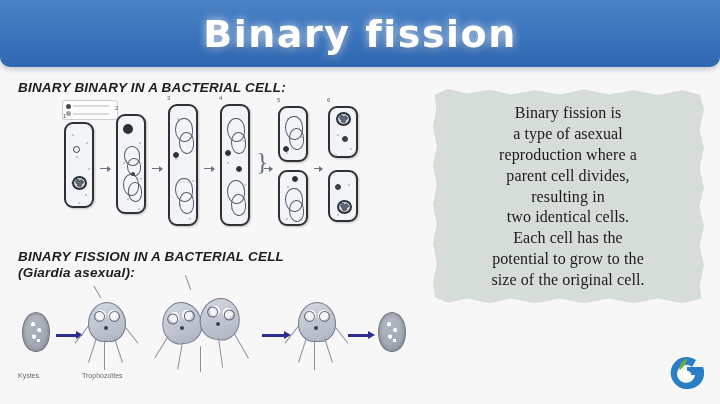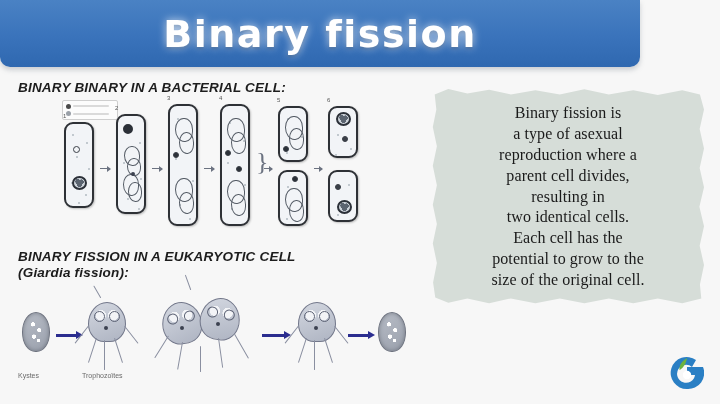--- a/index.html
+++ b/index.html
@@ -5,21 +5,21 @@
   * { margin:0; padding:0; box-sizing:border-box; }
   html, body { width:720px; height:404px; overflow:hidden; }
   body {
     font-family: "Liberation Sans", sans-serif;
     background:#f7f7f7;
     position:relative;
   }
 
   
   #header {
-    position:absolute; left:0; top:0; width:640px; height:67px;
+    position:absolute; left:0; top:0; width:720px; height:67px;
     background:linear-gradient(180deg,#4a82c4 0%, #3a73bb 55%, #2f68b0 100%);
     border-bottom-left-radius:10px; border-bottom-right-radius:10px;
     box-shadow:0 3px 5px rgba(120,130,140,0.35);
     display:flex; align-items:center; justify-content:center;
   }
   #header-title {
     color:#ffffff;
     font-size:38px;
     font-weight:bold;
     letter-spacing:1.5px;
@@ -319,22 +319,22 @@
     <div class="cell-rod" style="height:52px; margin-top:12px;">
       <span class="speck" style="left:18px;top:12px"></span>
         <span class="speck" style="left:7px;top:42px"></span>
       <span class="dna-small" style="left:5px; top:12px; width:6px; height:6px; background:#3a3f47;"></span>
       <span class="dna-blob" style="left:7px; top:28px;"></span>
     </div>
   </div>
 
 </div>
 
-<div class="section-heading" id="heading-euk">BINARY FISSION IN A EUKARYOTIC CELL</div>
-<div class="section-heading" id="heading-euk-2">(Giardia fission):</div>
+<div class="section-heading" id="heading-euk">BINARY FISSION IN A BACTERIAL CELL</div>
+<div class="section-heading" id="heading-euk-2">(Giardia asexual):</div>
 
 <div id="euk-diagram">
 
   <div class="cyst" style="left:12px; top:24px; width:28px; height:40px;"></div>
   <div class="euk-label" style="left:8px; top:84px;">Kystes</div>
 
   <div class="arrow-blue" style="left:46px; top:46px; width:22px;"></div>
 
   <div style="position:absolute; left:74px; top:8px; width:46px; height:76px;">
     <div class="troph-body" style="left:4px; top:6px; width:38px; height:40px;"></div>

